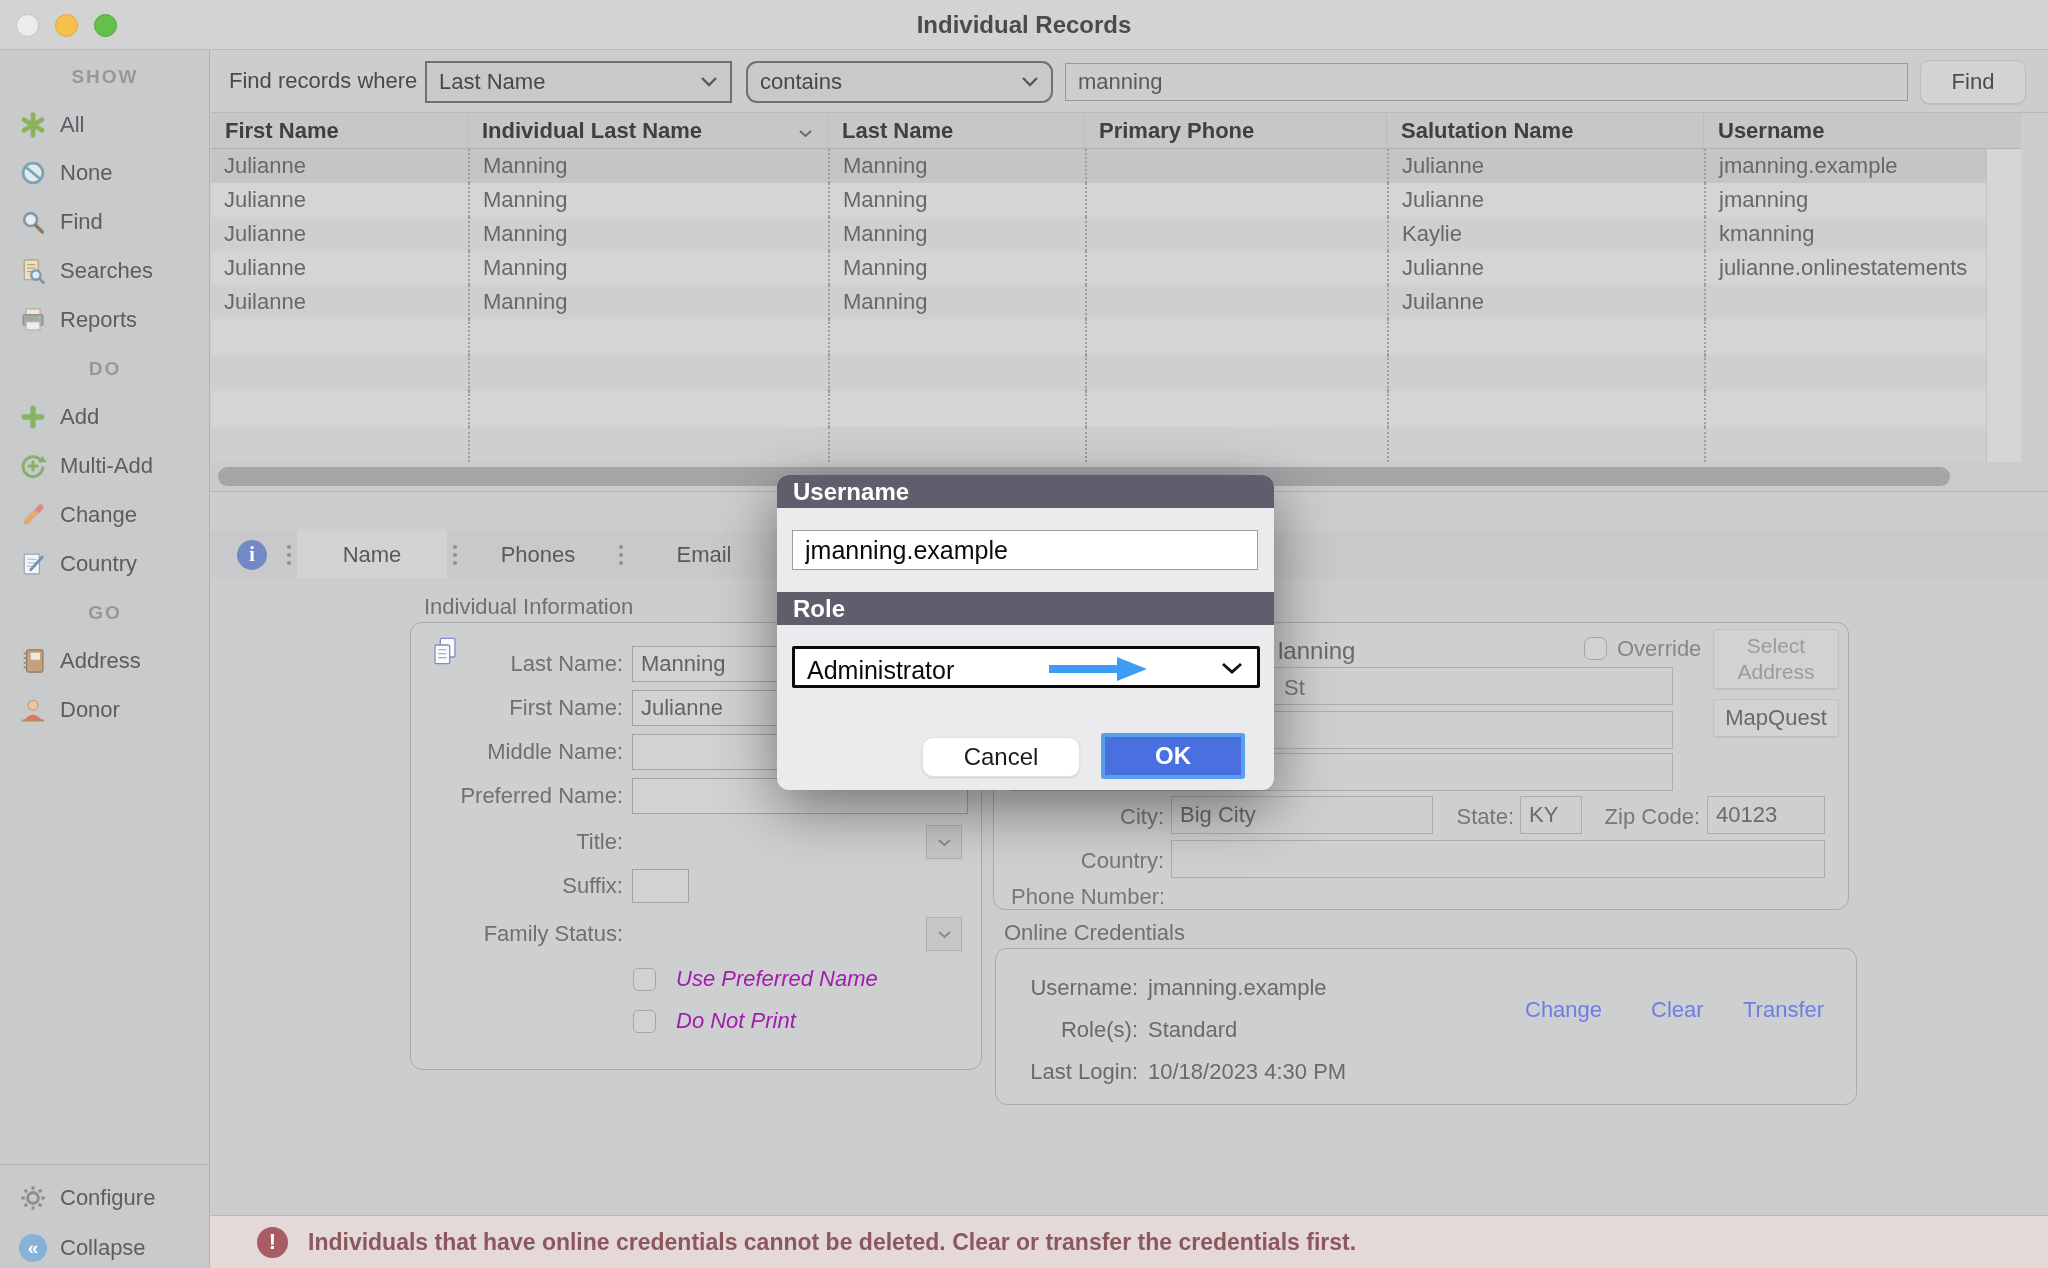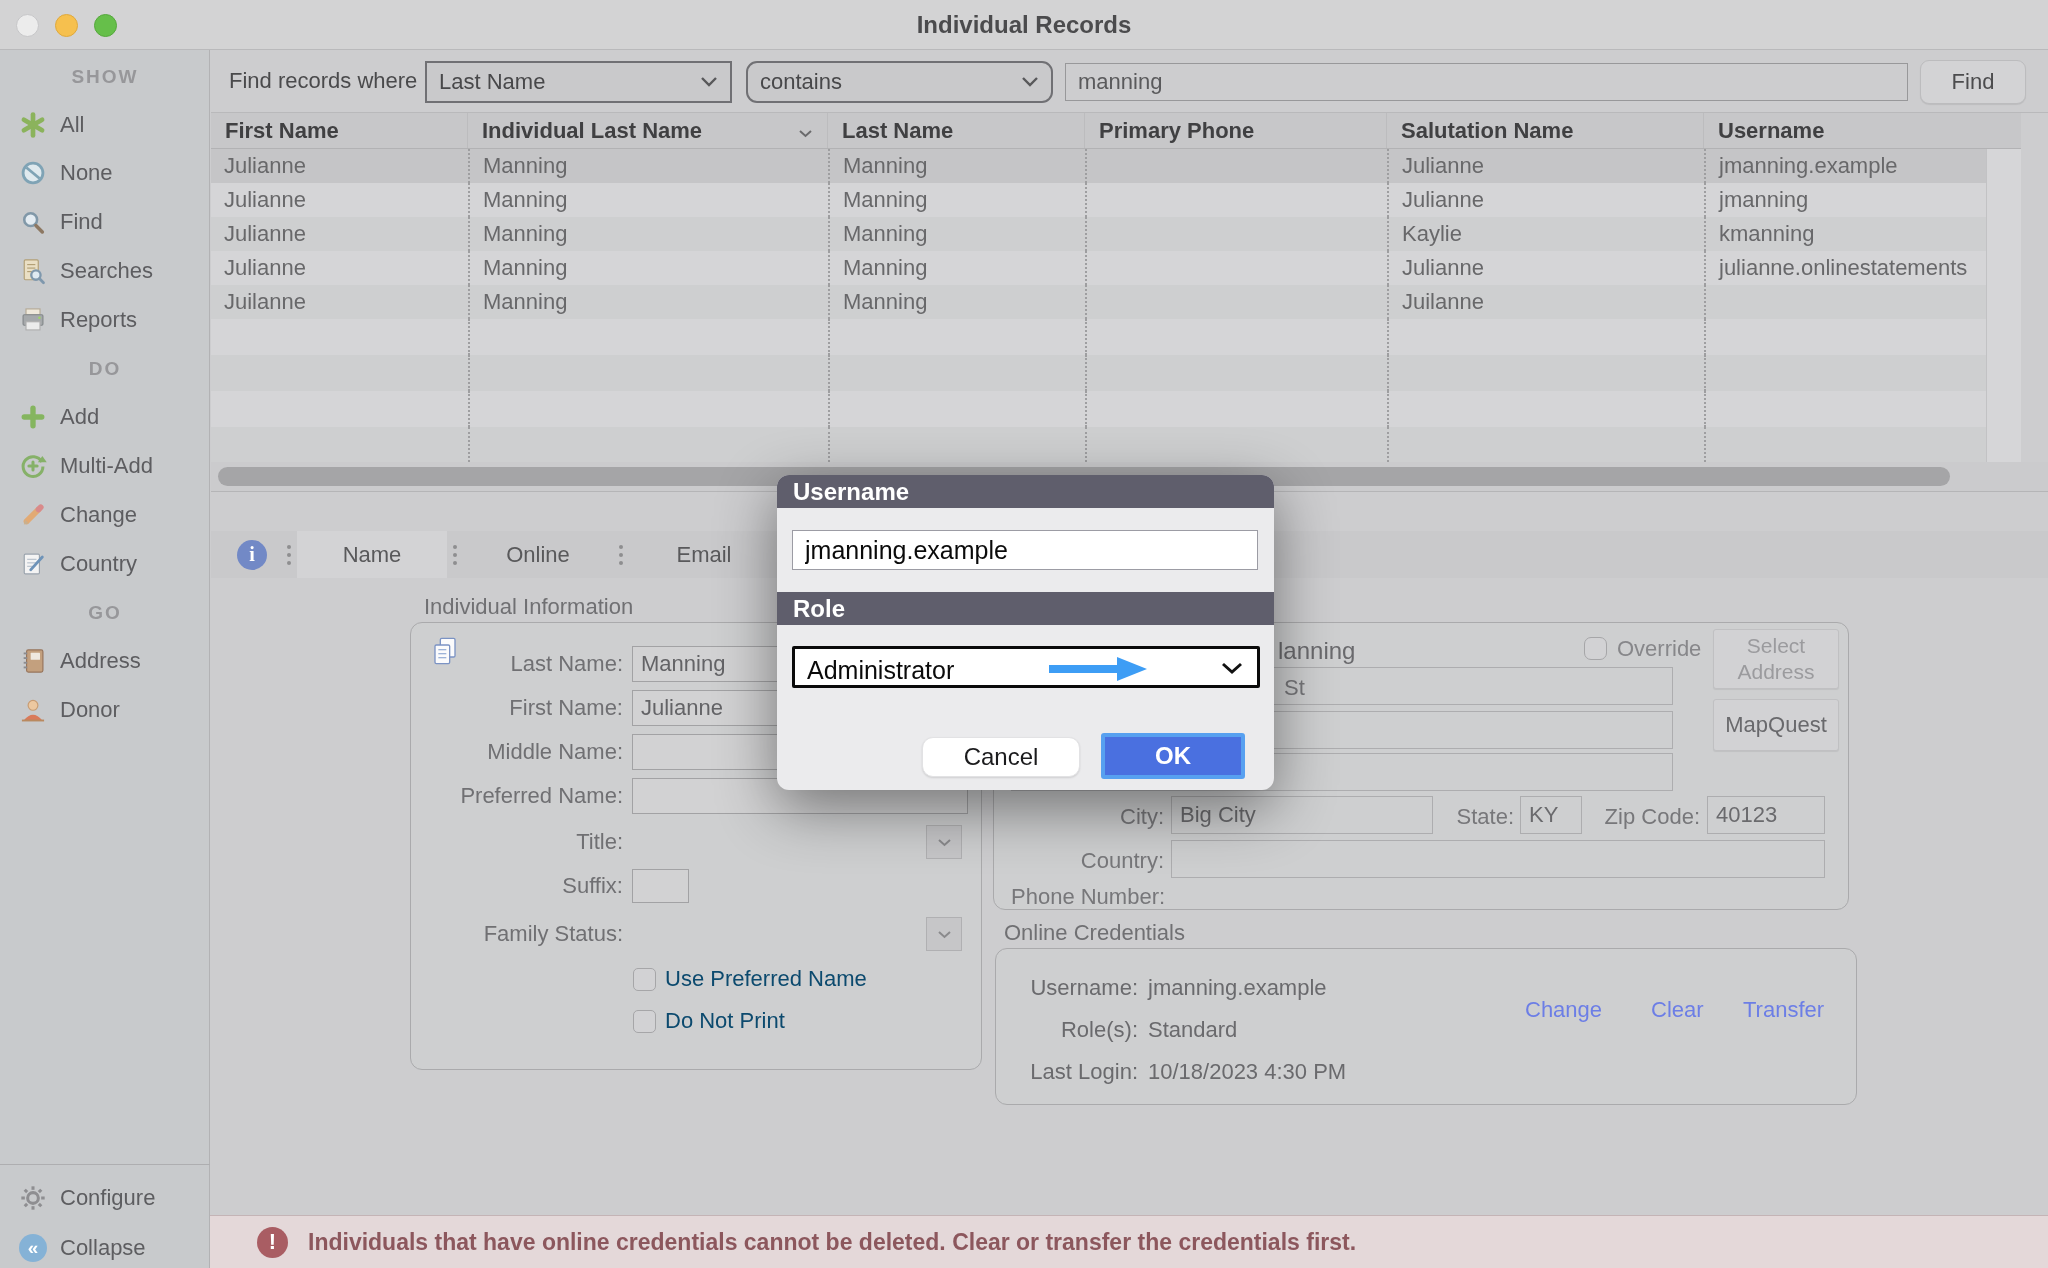--- a/index.html
+++ b/index.html
@@ -64,21 +64,21 @@
 
   
   .panel { border:1px solid #aaaaac; border-radius:12px; background:#cecfd0; }
   .sect-label { font-size:22px; color:#707073; }
   .frow { position:absolute; left:0; height:36px; display:flex; align-items:center; }
   .flabel { display:inline-block; width:212px; text-align:right; font-size:22px; color:#707073; }
   .finput { background:#d2d2d3; border:1px solid #a2a2a4; font-size:22px; color:#636366; padding-left:8px; height:36px;
             font-family:"Liberation Sans", sans-serif; }
   .chevbox { width:36px; height:34px; background:#c6c6c8; border:1px solid #b0b0b2; display:flex; align-items:center; justify-content:center; }
   .cb { width:23px; height:23px; border:1.5px solid #a6a6a8; border-radius:5px; background:#d2d2d4; }
-  .cb-lbl { font-size:22px; color:#0c4a6e; margin-left:9px; }
+  .cb-lbl { font-size:22px; color:#a21caf; margin-left:20px;font-style:italic; }
   .a-input { background:#cecfd0; border:1px solid #adadaf; font-size:22px; color:#6a6a6d; padding-left:8px; height:38px;
              font-family:"Liberation Sans", sans-serif; }
   .a-lbl { font-size:22px; color:#77777a; text-align:right; }
   .gbtn { background:#d2d2d4; border:1px solid #c0c0c2; border-radius:3px; display:flex; align-items:center; justify-content:center;
           text-align:center; box-shadow:0 1px 1px rgba(0,0,0,.07); }
   .link { font-size:22px; color:#6c7ee6; cursor:pointer; }
 
   
   .dialog { left:777px; top:475px; width:497px; height:315px; background:#ebebed; border-radius:12px;
             box-shadow:0 18px 60px rgba(0,0,0,.45); overflow:hidden; }
@@ -408,21 +408,21 @@
 
 
   <div class="abs tabbar">
     <span class="info-ic">i</span>
     <span class="vdots"></span>
     <div class="tab active">
         <span>Name</span>
       </div>
     <span class="vdots"></span>
     <div class="tab">
-        <span>Online</span>
+        <span>Phones</span>
       </div>
     <span class="vdots"></span>
     <div class="tab">
         <span>Email</span>
       </div>
     <span class="vdots"></span>
   </div>
 
   <span class="abs sect-label" style="left:424px; top:594px;">Individual Information</span>
   <div class="abs panel" style="left:410px; top:622px; width:572px; height:448px;">
@@ -485,21 +485,21 @@
 
   <div class="abs panel" style="left:993px; top:622px; width:856px; height:288px;">
     <span class="abs" style="left:284px; top:14px; font-size:24px; color:#6a6a6d;">lanning</span>
     <span class="abs cb" style="left:590px; top:14px; border-radius:7px;"></span>
     <span class="abs" style="left:623px; top:13px; font-size:22px; color:#87878a;">Override</span>
     <div class="abs gbtn" style="left:719px; top:6px; width:126px; height:60px; font-size:21px; color:#9b9b9e; line-height:26px;">Select Address</div>
 
     <input class="abs a-input" style="left: 17px; top: 44px; width: 662px;" readonly="">
     <span class="abs" style="left:290px; top:52px; font-size:22px; color:#77777a;">St</span>
 
-    <div class="abs gbtn" style="left:719px; top:76px; width:126px; height:52px; font-size:22px; color:#69696c;">MapQuest</div>
+    <div class="abs gbtn" style="left:719px; top:76px; width:126px; height:38px; font-size:22px; color:#69696c;">MapQuest</div>
 
     <input class="abs a-input" style="left: 17px; top: 88px; width: 662px;" readonly="">
     <input class="abs a-input" style="left: 17px; top: 130px; width: 662px;" readonly="">
 
     <span class="abs a-lbl" style="left:50px; top:181px; width:120px;">City:</span>
     <input class="abs a-input" style="left: 177px; top: 173px; width: 262px;" readonly="" value="Big City">
     <span class="abs a-lbl" style="left:452px; top:181px; width:68px;">State:</span>
     <input class="abs a-input" style="left: 526px; top: 173px; width: 62px;" readonly="" value="KY">
     <span class="abs a-lbl" style="left:596px; top:181px; width:110px;">Zip Code:</span>
     <input class="abs a-input" style="left: 713px; top: 173px; width: 118px;" readonly="" value="40123">

